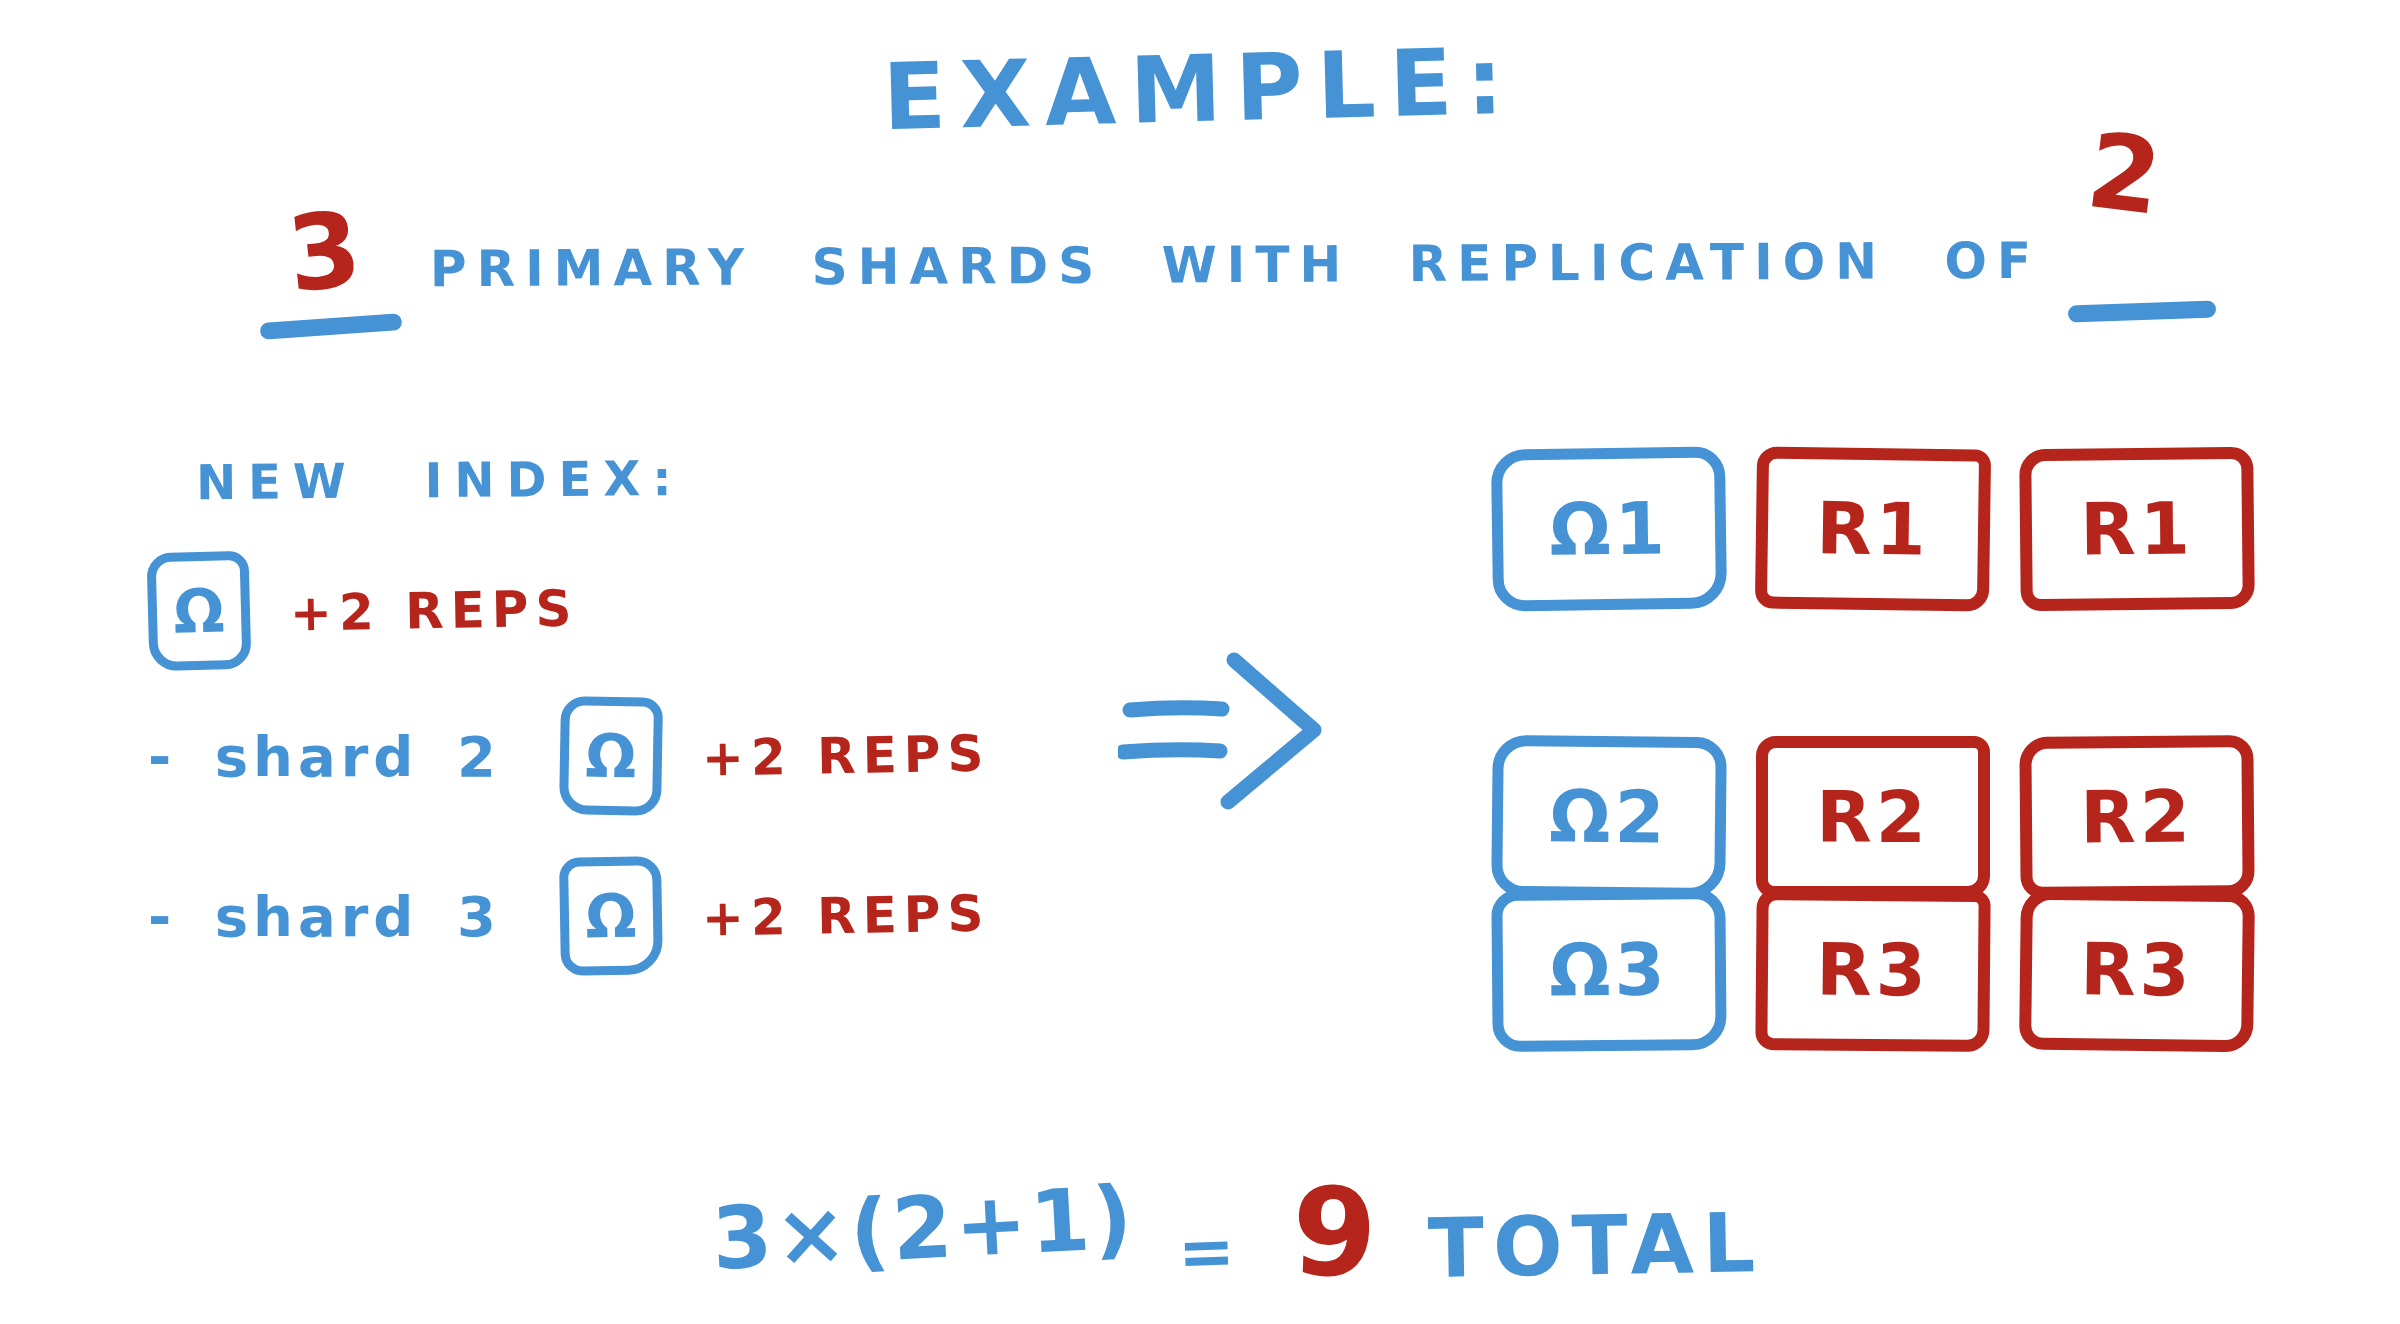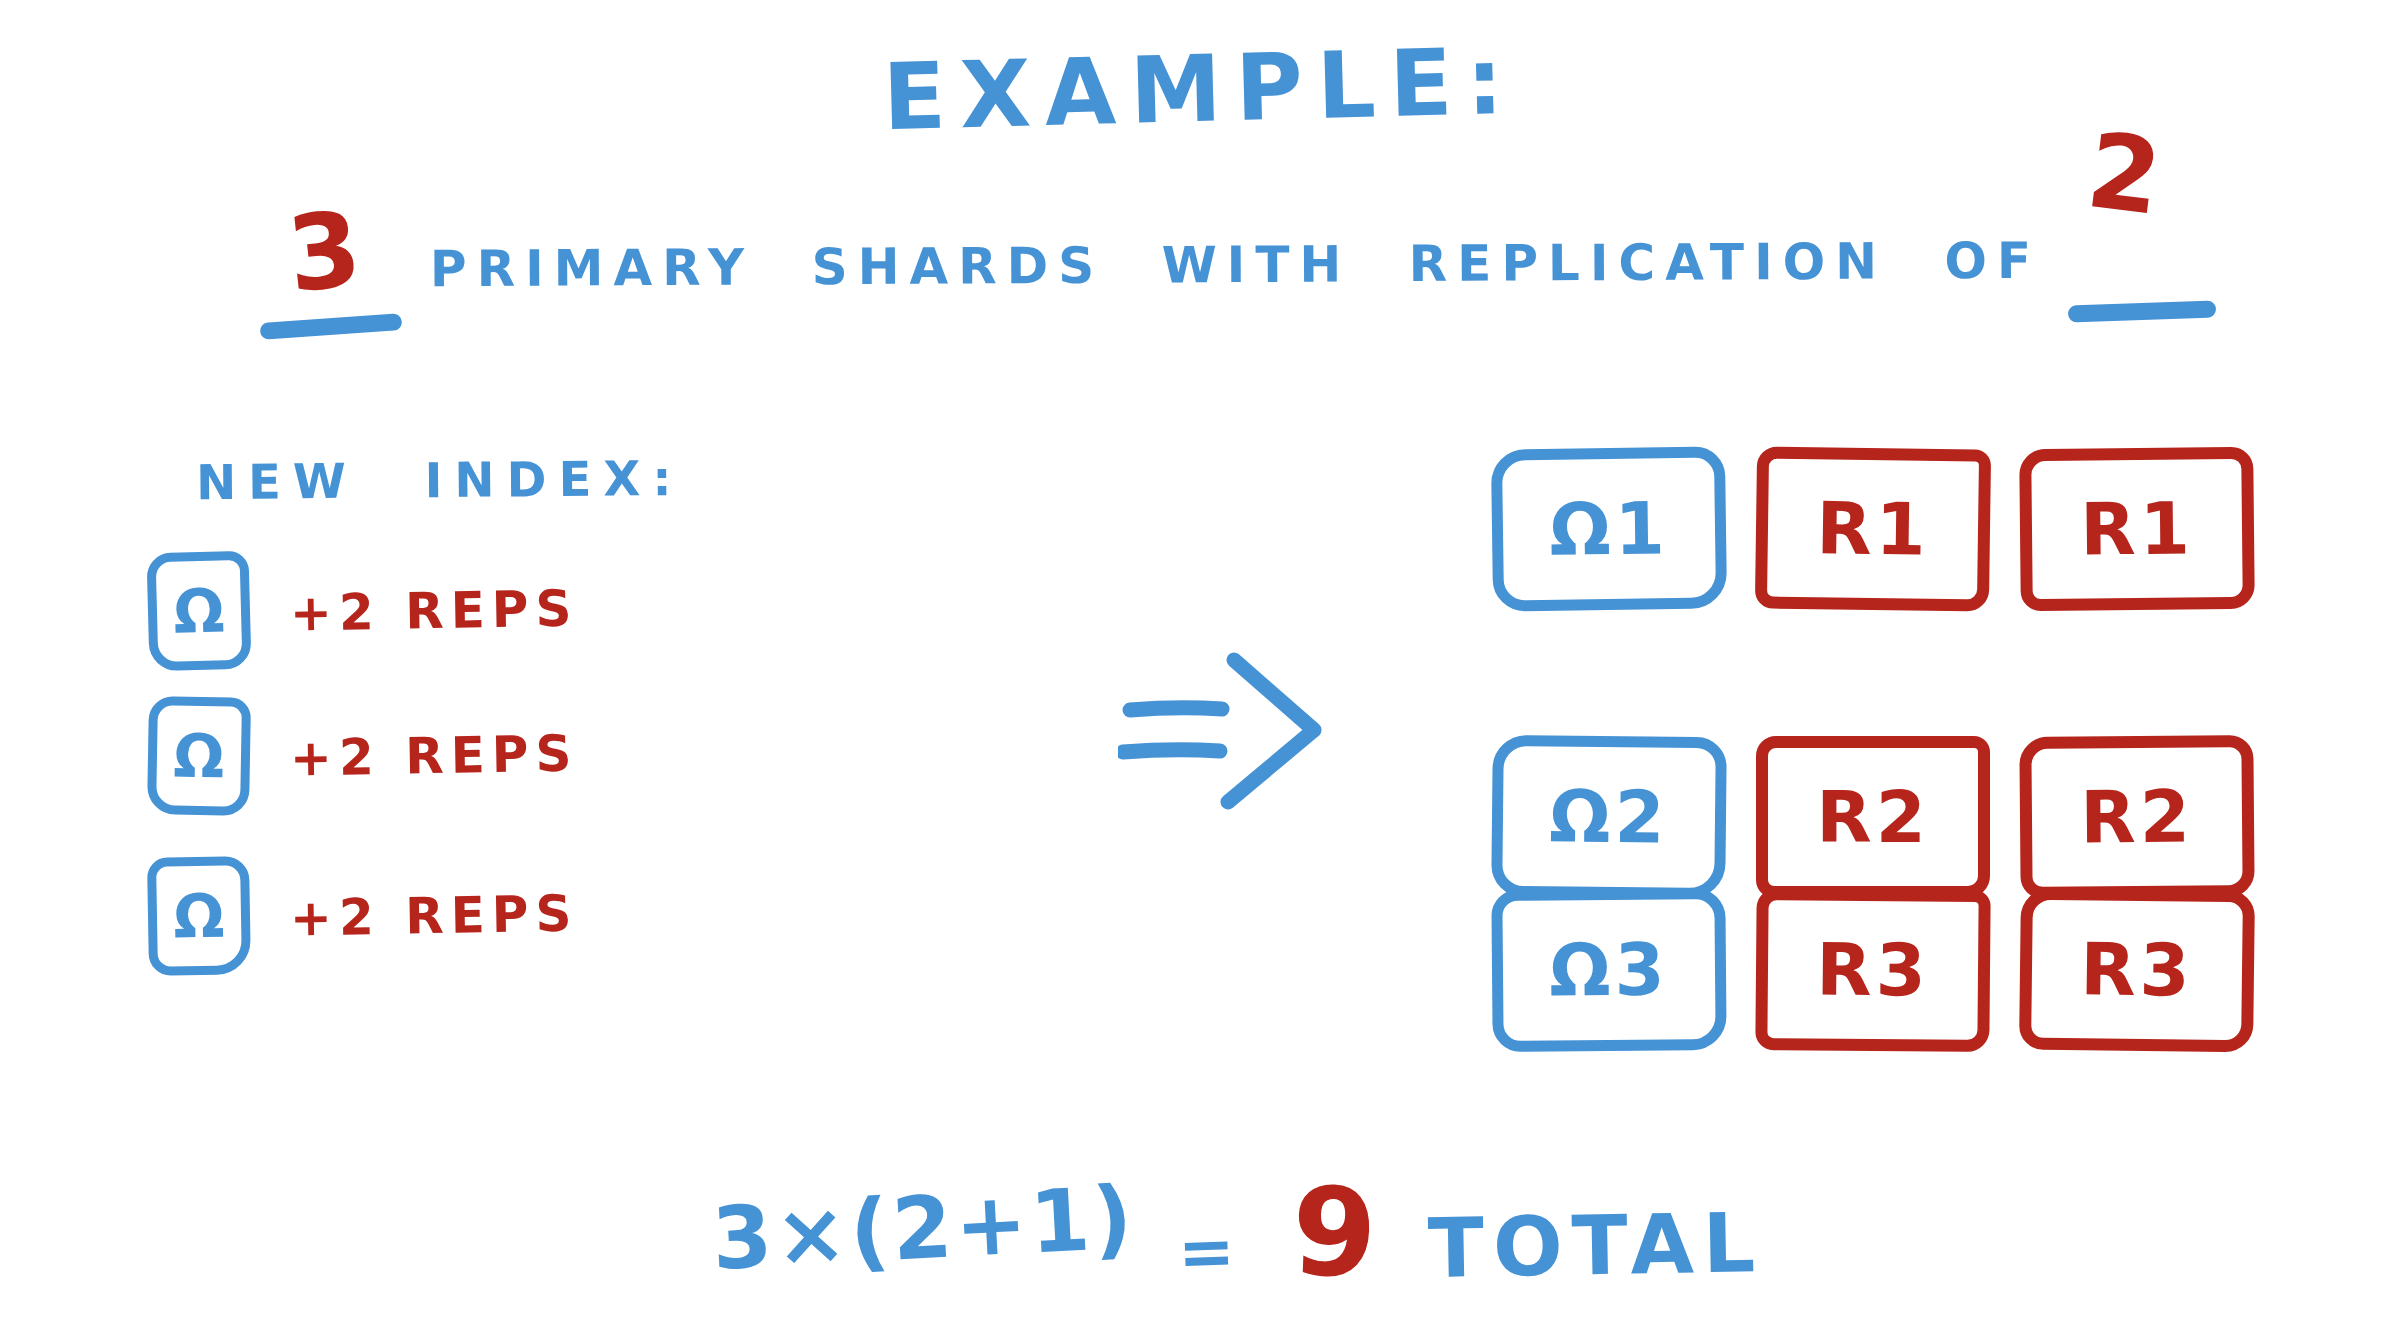--- a/index.html
+++ b/index.html
@@ -214,27 +214,29 @@
   <div class="new-index-heading blue">NEW INDEX:</div>
 
   <div class="shard-row shard-row-1">
     <div class="omega-box blue">
       <span>Ω</span>
     </div>
     <div class="reps-label red">+2 REPS</div>
   </div>
 
   <div class="shard-row shard-row-2">
+    <div class="shard-label blue">- shard 2</div>
     <div class="omega-box blue">
       <span>Ω</span>
     </div>
     <div class="reps-label red">+2 REPS</div>
   </div>
 
   <div class="shard-row shard-row-3">
+    <div class="shard-label blue">- shard 3</div>
     <div class="omega-box blue">
       <span>Ω</span>
     </div>
     <div class="reps-label red">+2 REPS</div>
   </div>
 
   <svg class="big-arrow" viewBox="0 0 210 168">
     <path d="M12 62 Q 60 58 104 61" fill="none" stroke="#4592d5" stroke-width="15" stroke-linecap="round"></path>
     <path d="M5 104 Q 55 100 102 103" fill="none" stroke="#4592d5" stroke-width="15" stroke-linecap="round"></path>
     <path d="M116 12 L 196 82 L 110 154" fill="none" stroke="#4592d5" stroke-width="15" stroke-linecap="round" stroke-linejoin="round"></path>

